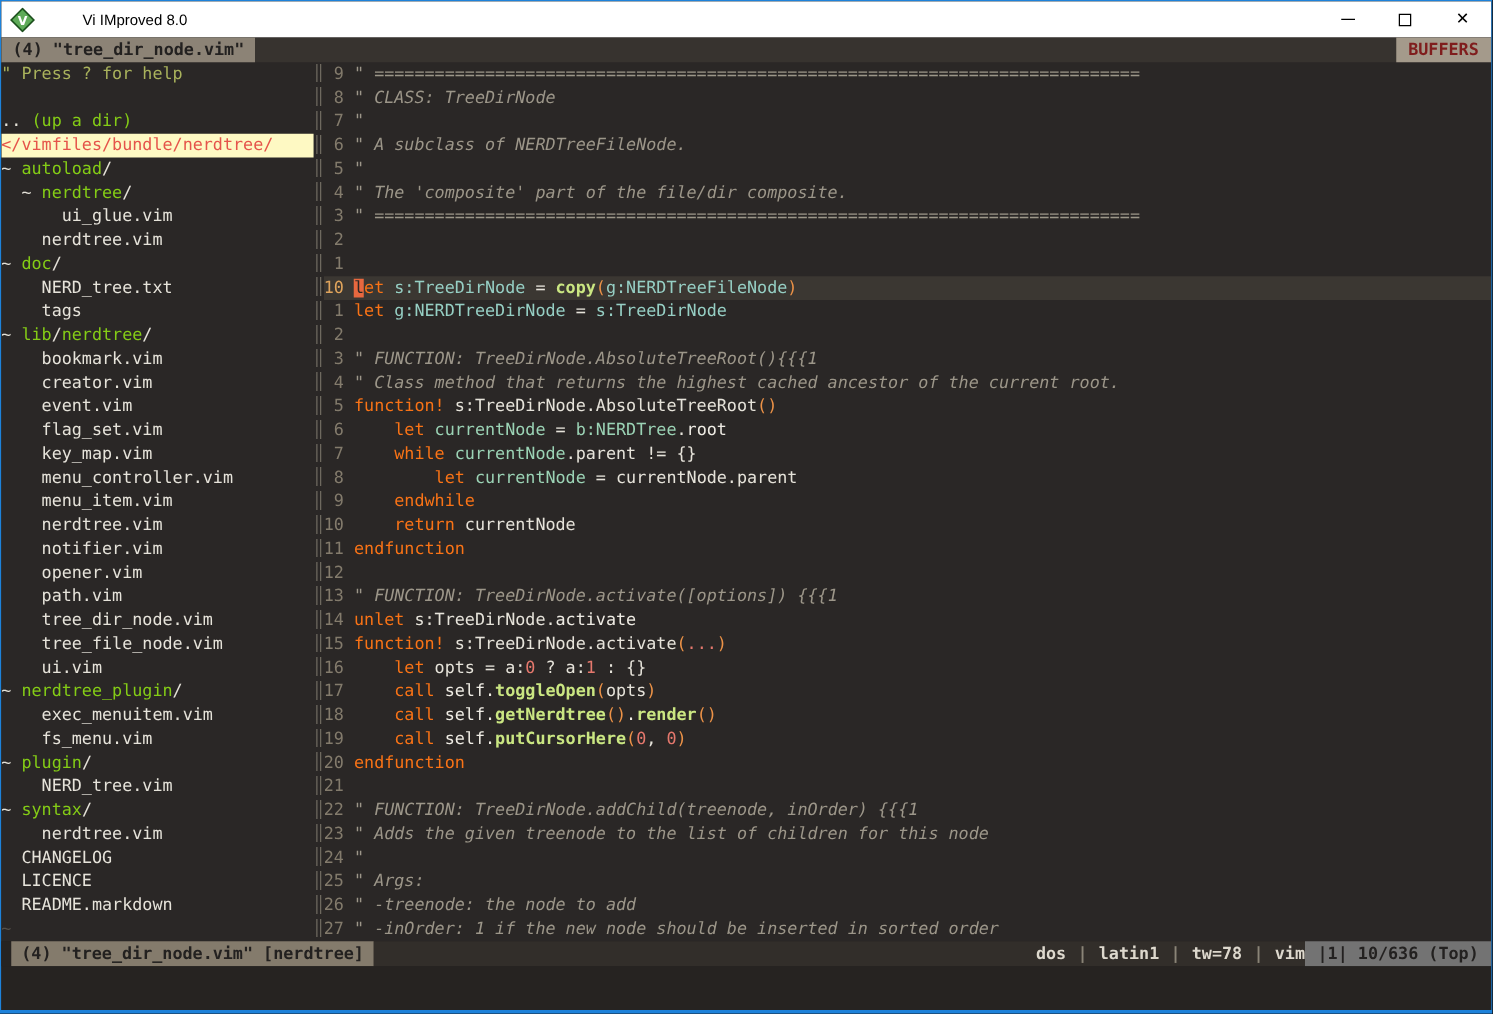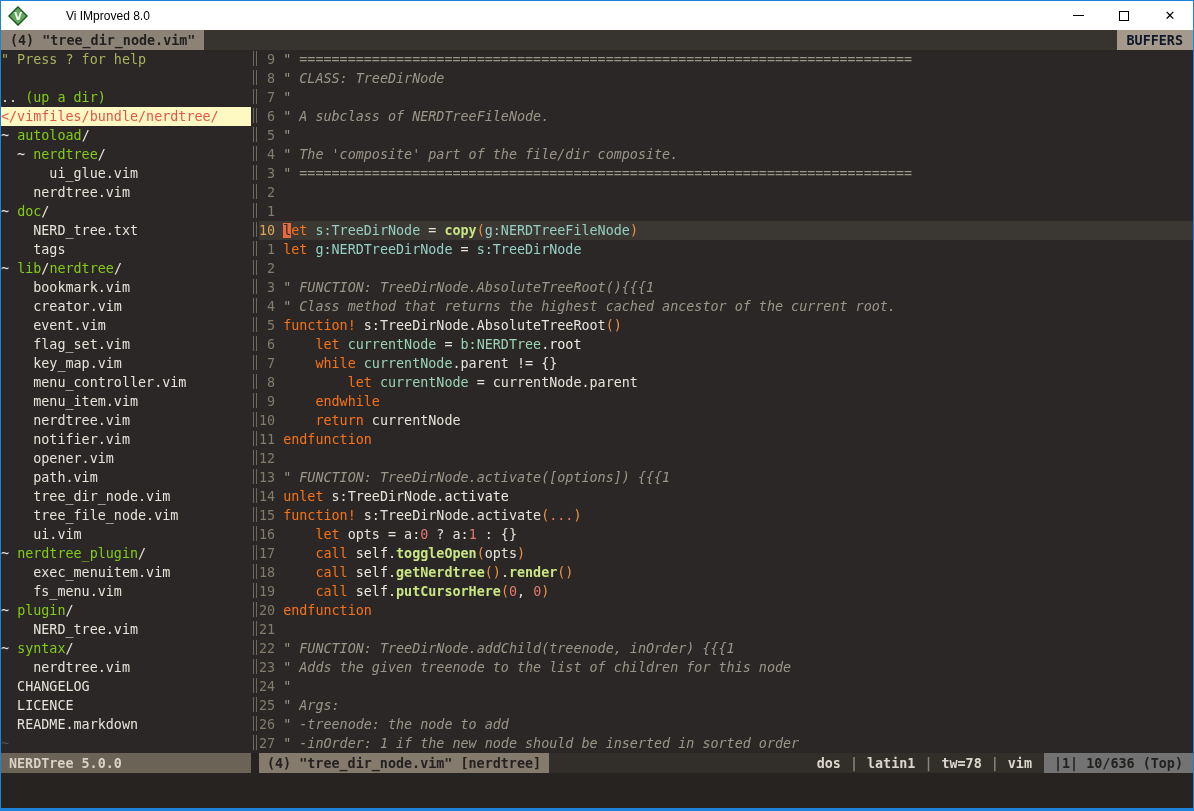--- a/index.html
+++ b/index.html
@@ -33,21 +33,21 @@
   .tabline {
     height:20px; background:#37332f; display:flex; align-items:stretch;
     font-size:13.4px; font-weight:bold; flex:0 0 auto;
   }
   .tab-active {
     background:#8c8376; color:#232120; padding:0 9px;
     display:flex; align-items:center; white-space:pre;
   }
   .tabline-spacer { flex:1 1 auto; }
   .buffers-label {
-    background:#a49a8b; color:#0f172a; padding:0 10px;
+    background:#a49a8b; color:#7f1d1d; padding:0 10px;
     display:flex; align-items:center;
   }
 
   
   .content { display:flex; flex-direction:row; height:703px; flex:0 0 auto; background:#2a2726; }
 
   .nerdtree {
     width:250px; flex:0 0 auto; overflow:hidden;
     font-size:13.4px; line-height:19px; white-space:pre; color:#e6e3da;
   }
@@ -96,21 +96,21 @@
     width:250px; flex:0 0 auto; background:#6b6356; color:#d8d2c5;
     display:flex; align-items:center; padding-left:8px;
   }
   .st-gap { width:8px; flex:0 0 auto; background:#262321; }
   .st-file {
     background:#847b6c; color:#232120; padding:0 8px;
     display:flex; align-items:center;
   }
   .st-mid {
     flex:1 1 auto; background:#322e2a; color:#ddd8cd;
-    display:flex; align-items:center; justify-content:flex-end; padding-right:12px;
+    display:flex; align-items:center; justify-content:flex-end; 
   }
   .st-mid .pipe { color:#8a8477; padding:0 9px; }
   .st-pos {
     background:#737373; color:#232120; padding:0 10px;
     display:flex; align-items:center;
   }
 
   
   .cmdline { flex:1 1 auto; background:#262321; }
 </style>
@@ -144,21 +144,20 @@
     <span class="buffers-label">BUFFERS</span>
   </div>
 
   <div class="content">
     <div class="nerdtree" id="tree-lines"><div class="row"><span class="c-hlp">" Press ? for help</span></div><div class="row"></div><div class="row"><span class="c-tx">.. </span><span class="c-dir">(up a dir)</span></div><div class="row rootline"><span class="c-root">&lt;/vimfiles/bundle/nerdtree/</span></div><div class="row"><span class="c-tx">~ </span><span class="c-dir">autoload</span><span class="c-tx">/</span></div><div class="row"><span class="c-tx">  ~ </span><span class="c-dir">nerdtree</span><span class="c-tx">/</span></div><div class="row"><span class="c-tx">      ui_glue.vim</span></div><div class="row"><span class="c-tx">    nerdtree.vim</span></div><div class="row"><span class="c-tx">~ </span><span class="c-dir">doc</span><span class="c-tx">/</span></div><div class="row"><span class="c-tx">    NERD_tree.txt</span></div><div class="row"><span class="c-tx">    tags</span></div><div class="row"><span class="c-tx">~ </span><span class="c-dir">lib</span><span class="c-tx">/</span><span class="c-dir">nerdtree</span><span class="c-tx">/</span></div><div class="row"><span class="c-tx">    bookmark.vim</span></div><div class="row"><span class="c-tx">    creator.vim</span></div><div class="row"><span class="c-tx">    event.vim</span></div><div class="row"><span class="c-tx">    flag_set.vim</span></div><div class="row"><span class="c-tx">    key_map.vim</span></div><div class="row"><span class="c-tx">    menu_controller.vim</span></div><div class="row"><span class="c-tx">    menu_item.vim</span></div><div class="row"><span class="c-tx">    nerdtree.vim</span></div><div class="row"><span class="c-tx">    notifier.vim</span></div><div class="row"><span class="c-tx">    opener.vim</span></div><div class="row"><span class="c-tx">    path.vim</span></div><div class="row"><span class="c-tx">    tree_dir_node.vim</span></div><div class="row"><span class="c-tx">    tree_file_node.vim</span></div><div class="row"><span class="c-tx">    ui.vim</span></div><div class="row"><span class="c-tx">~ </span><span class="c-dir">nerdtree_plugin</span><span class="c-tx">/</span></div><div class="row"><span class="c-tx">    exec_menuitem.vim</span></div><div class="row"><span class="c-tx">    fs_menu.vim</span></div><div class="row"><span class="c-tx">~ </span><span class="c-dir">plugin</span><span class="c-tx">/</span></div><div class="row"><span class="c-tx">    NERD_tree.vim</span></div><div class="row"><span class="c-tx">~ </span><span class="c-dir">syntax</span><span class="c-tx">/</span></div><div class="row"><span class="c-tx">    nerdtree.vim</span></div><div class="row"><span class="c-tx">  CHANGELOG</span></div><div class="row"><span class="c-tx">  LICENCE</span></div><div class="row"><span class="c-tx">  README.markdown</span></div><div class="row"><span class="c-nt">~</span></div></div>
     <div class="vsep"></div>
     <div class="editor" id="code-lines"><div class="row"><span class="c-g"> 9 </span><span class="c-cm">" ============================================================================</span></div><div class="row"><span class="c-g"> 8 </span><span class="c-cm">" </span><span class="c-cmb">CLASS:</span><span class="c-cm"> TreeDirNode</span></div><div class="row"><span class="c-g"> 7 </span><span class="c-cm">"</span></div><div class="row"><span class="c-g"> 6 </span><span class="c-cm">" A subclass of NERDTreeFileNode.</span></div><div class="row"><span class="c-g"> 5 </span><span class="c-cm">"</span></div><div class="row"><span class="c-g"> 4 </span><span class="c-cm">" The 'composite' part of the file/dir composite.</span></div><div class="row"><span class="c-g"> 3 </span><span class="c-cm">" ============================================================================</span></div><div class="row"><span class="c-g"> 2 </span></div><div class="row"><span class="c-g"> 1 </span></div><div class="row cursorline"><span class="c-gcur">10 </span><span class="c-cur">l</span><span class="c-kw">et</span><span class="c-tx"> </span><span class="c-id">s:TreeDirNode</span><span class="c-tx"> = </span><span class="c-fn">copy</span><span class="c-pr">(</span><span class="c-id">g:NERDTreeFileNode</span><span class="c-pr">)</span></div><div class="row"><span class="c-g"> 1 </span><span class="c-kw">let</span><span class="c-tx"> </span><span class="c-id">g:NERDTreeDirNode</span><span class="c-tx"> = </span><span class="c-id">s:TreeDirNode</span></div><div class="row"><span class="c-g"> 2 </span></div><div class="row"><span class="c-g"> 3 </span><span class="c-cm">" </span><span class="c-cmb">FUNCTION:</span><span class="c-cm"> TreeDirNode.AbsoluteTreeRoot(){{{1</span></div><div class="row"><span class="c-g"> 4 </span><span class="c-cm">" Class method that returns the highest cached ancestor of the current root.</span></div><div class="row"><span class="c-g"> 5 </span><span class="c-kw">function!</span><span class="c-tx"> s:TreeDirNode.AbsoluteTreeRoot</span><span class="c-pr">()</span></div><div class="row"><span class="c-g"> 6 </span><span class="c-tx">    </span><span class="c-kw">let</span><span class="c-tx"> </span><span class="c-tl">currentNode</span><span class="c-tx"> = </span><span class="c-tl">b:NERDTree</span><span class="c-tx">.</span><span class="c-txb">root</span></div><div class="row"><span class="c-g"> 7 </span><span class="c-tx">    </span><span class="c-kw">while</span><span class="c-tx"> </span><span class="c-tl">currentNode</span><span class="c-tx">.parent != {}</span></div><div class="row"><span class="c-g"> 8 </span><span class="c-tx">        </span><span class="c-kw">let</span><span class="c-tx"> </span><span class="c-tl">currentNode</span><span class="c-tx"> = currentNode.parent</span></div><div class="row"><span class="c-g"> 9 </span><span class="c-tx">    </span><span class="c-kw">endwhile</span></div><div class="row"><span class="c-g">10 </span><span class="c-tx">    </span><span class="c-kw">return</span><span class="c-tx"> currentNode</span></div><div class="row"><span class="c-g">11 </span><span class="c-kw">endfunction</span></div><div class="row"><span class="c-g">12 </span></div><div class="row"><span class="c-g">13 </span><span class="c-cm">" </span><span class="c-cmb">FUNCTION:</span><span class="c-cm"> TreeDirNode.activate([options]) {{{1</span></div><div class="row"><span class="c-g">14 </span><span class="c-kw">unlet</span><span class="c-tx"> s:TreeDirNode.</span><span class="c-txb">activate</span></div><div class="row"><span class="c-g">15 </span><span class="c-kw">function!</span><span class="c-tx"> s:TreeDirNode.activate</span><span class="c-pr">(</span><span class="c-nu">...</span><span class="c-pr">)</span></div><div class="row"><span class="c-g">16 </span><span class="c-tx">    </span><span class="c-kw">let</span><span class="c-tx"> opts = a:</span><span class="c-nu">0</span><span class="c-tx"> ? a:</span><span class="c-nu">1</span><span class="c-tx"> : {}</span></div><div class="row"><span class="c-g">17 </span><span class="c-tx">    </span><span class="c-kw">call</span><span class="c-tx"> </span><span class="c-txb">self.</span><span class="c-fn">toggleOpen</span><span class="c-pr">(</span><span class="c-tx">opts</span><span class="c-pr">)</span></div><div class="row"><span class="c-g">18 </span><span class="c-tx">    </span><span class="c-kw">call</span><span class="c-tx"> </span><span class="c-txb">self.</span><span class="c-fn">getNerdtree</span><span class="c-pr">()</span><span class="c-txb">.</span><span class="c-fn">render</span><span class="c-pr">()</span></div><div class="row"><span class="c-g">19 </span><span class="c-tx">    </span><span class="c-kw">call</span><span class="c-tx"> </span><span class="c-txb">self.</span><span class="c-fn">putCursorHere</span><span class="c-pr">(</span><span class="c-nu">0</span><span class="c-tx">, </span><span class="c-nu">0</span><span class="c-pr">)</span></div><div class="row"><span class="c-g">20 </span><span class="c-kw">endfunction</span></div><div class="row"><span class="c-g">21 </span></div><div class="row"><span class="c-g">22 </span><span class="c-cm">" </span><span class="c-cmb">FUNCTION:</span><span class="c-cm"> TreeDirNode.addChild(treenode, inOrder) {{{1</span></div><div class="row"><span class="c-g">23 </span><span class="c-cm">" Adds the given treenode to the list of children for this node</span></div><div class="row"><span class="c-g">24 </span><span class="c-cm">"</span></div><div class="row"><span class="c-g">25 </span><span class="c-cm">" </span><span class="c-cmb">Args:</span></div><div class="row"><span class="c-g">26 </span><span class="c-cm">" -treenode: the node to add</span></div><div class="row"><span class="c-g">27 </span><span class="c-cm">" -inOrder: 1 if the new node should be inserted in sorted order</span></div></div>
   </div>
 
   <div class="statusline">
-    <span class="st-nerdtree">NERDTree 5.0.0</span>
     <span class="st-gap"></span>
     <span class="st-file">(4) "tree_dir_node.vim" [nerdtree]</span>
     <span class="st-mid" id="st-flags"><span>dos</span><span class="pipe">|</span><span>latin1</span><span class="pipe">|</span><span>tw=78</span><span class="pipe">|</span><span>vim</span></span>
     <span class="st-pos">|1| 10/636 (Top)</span>
   </div>
 
   <div class="cmdline"></div>
 
 </div>
 

